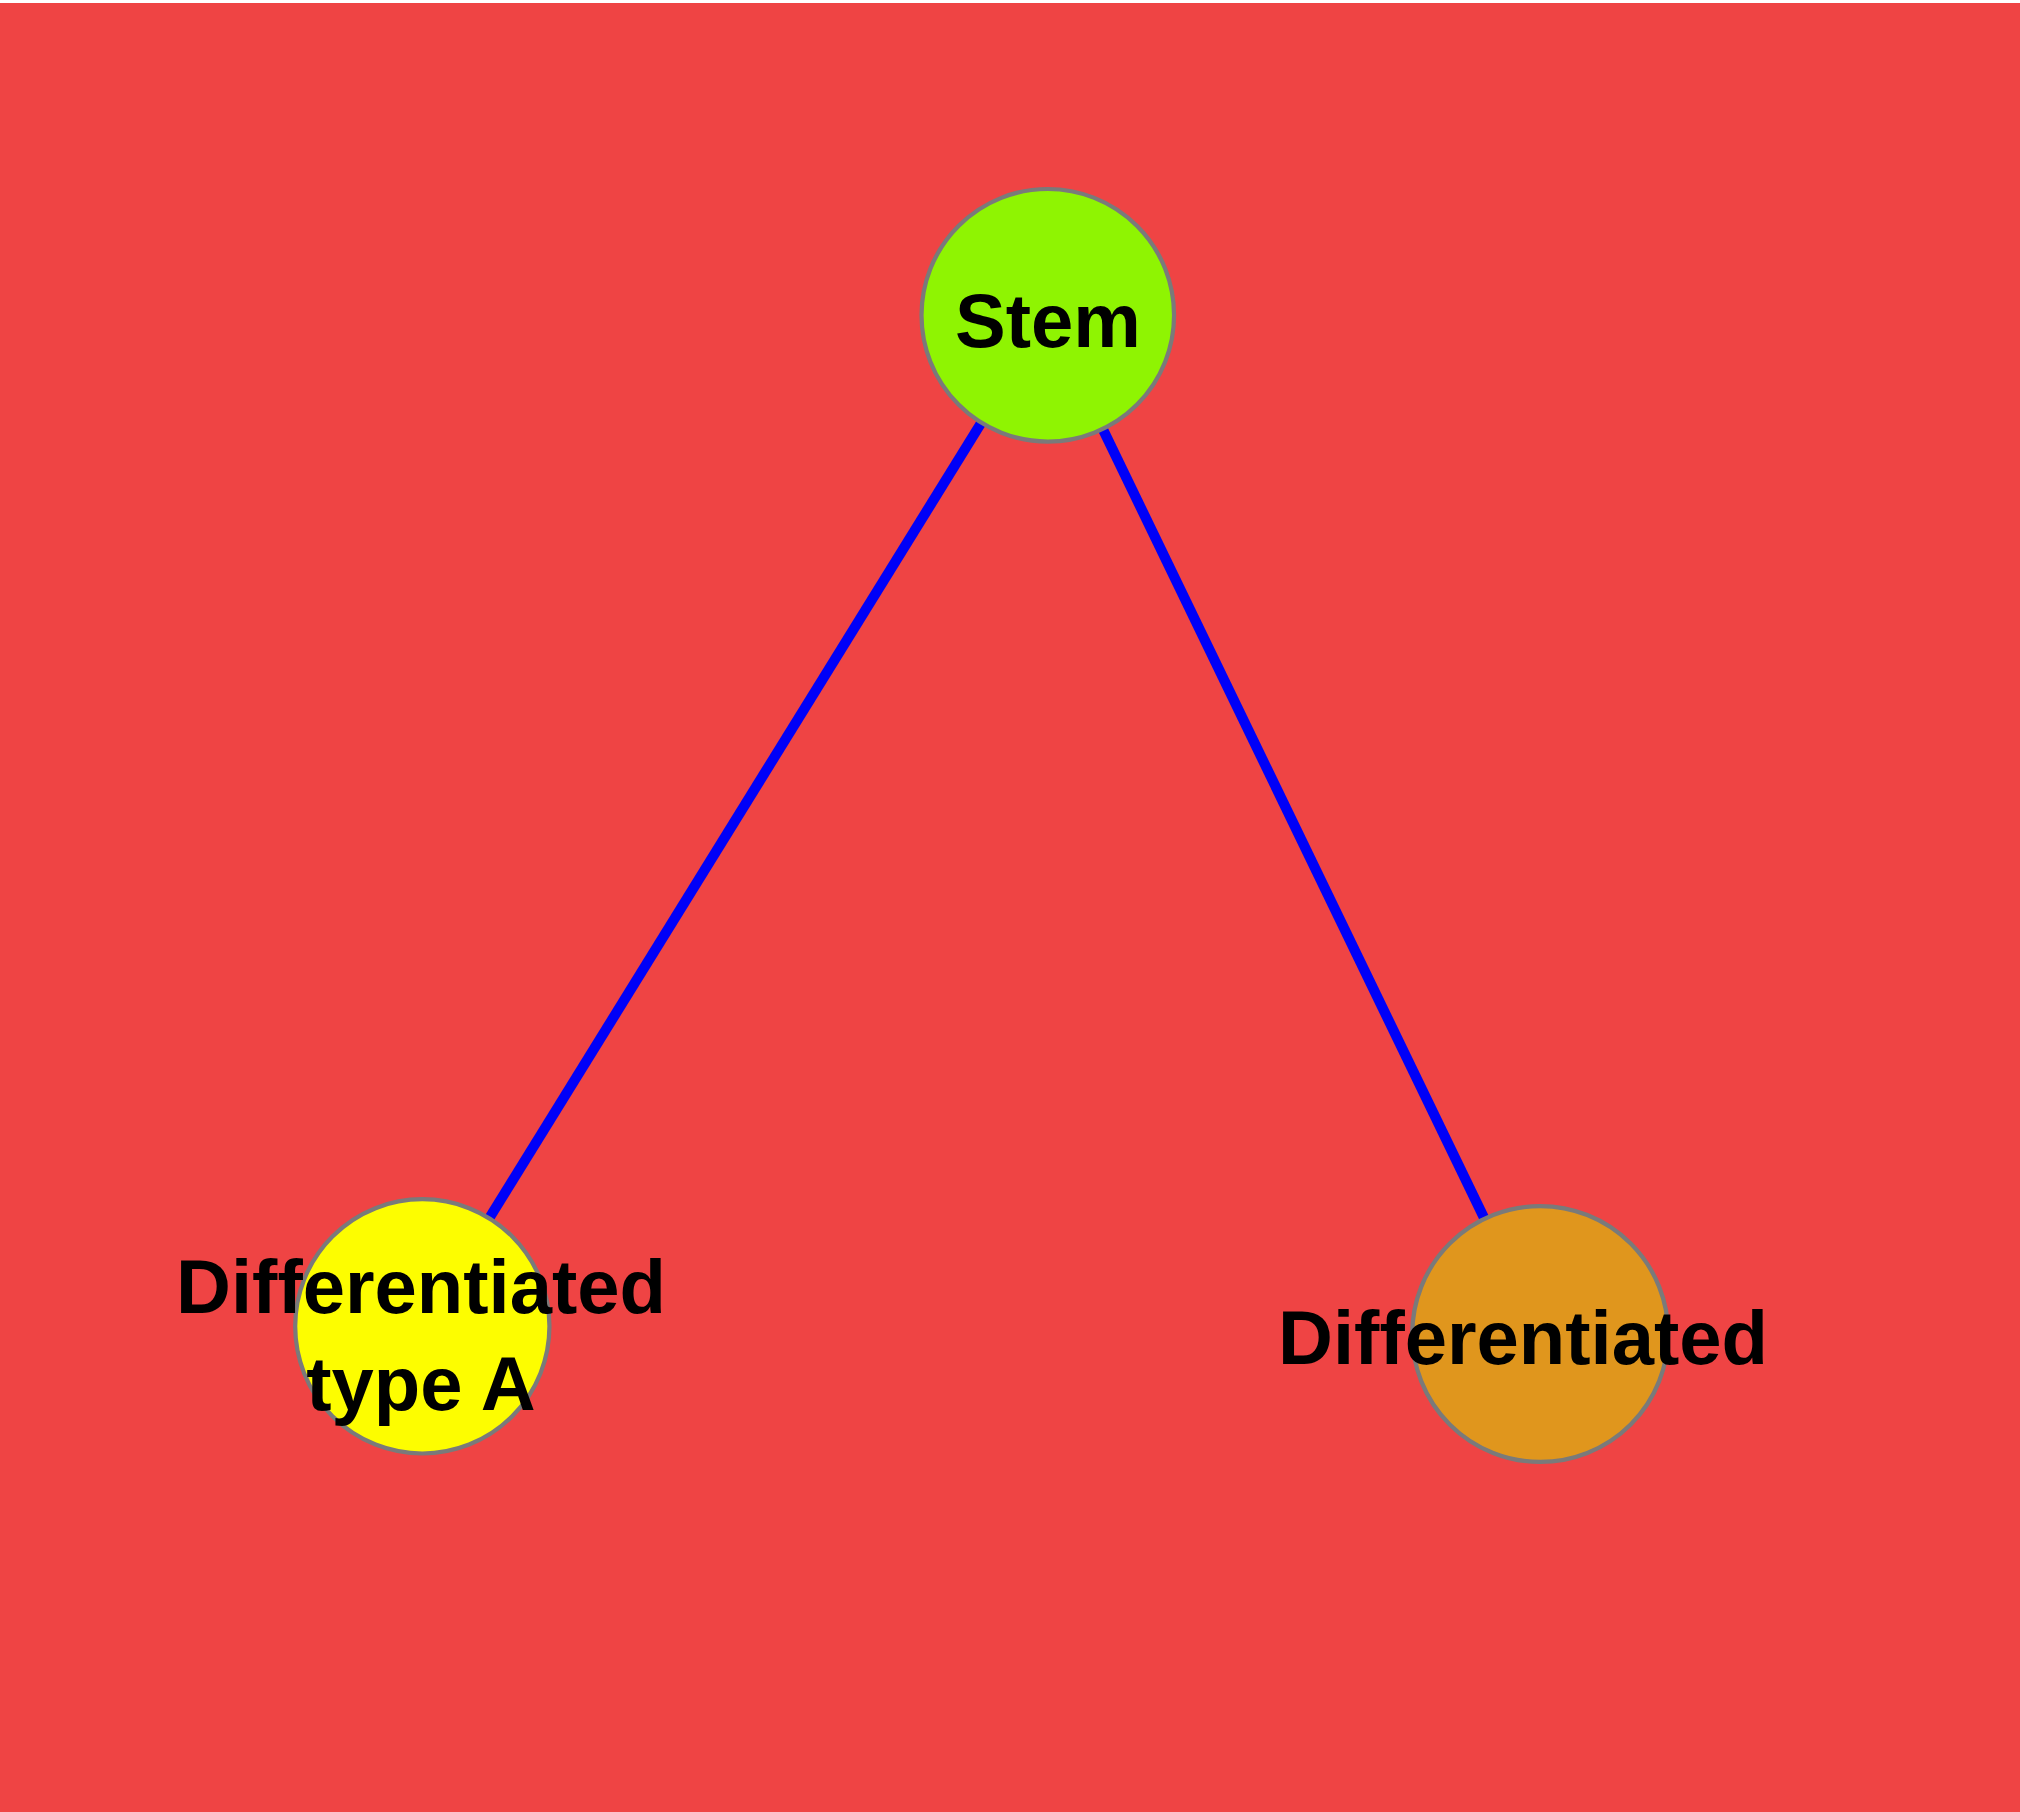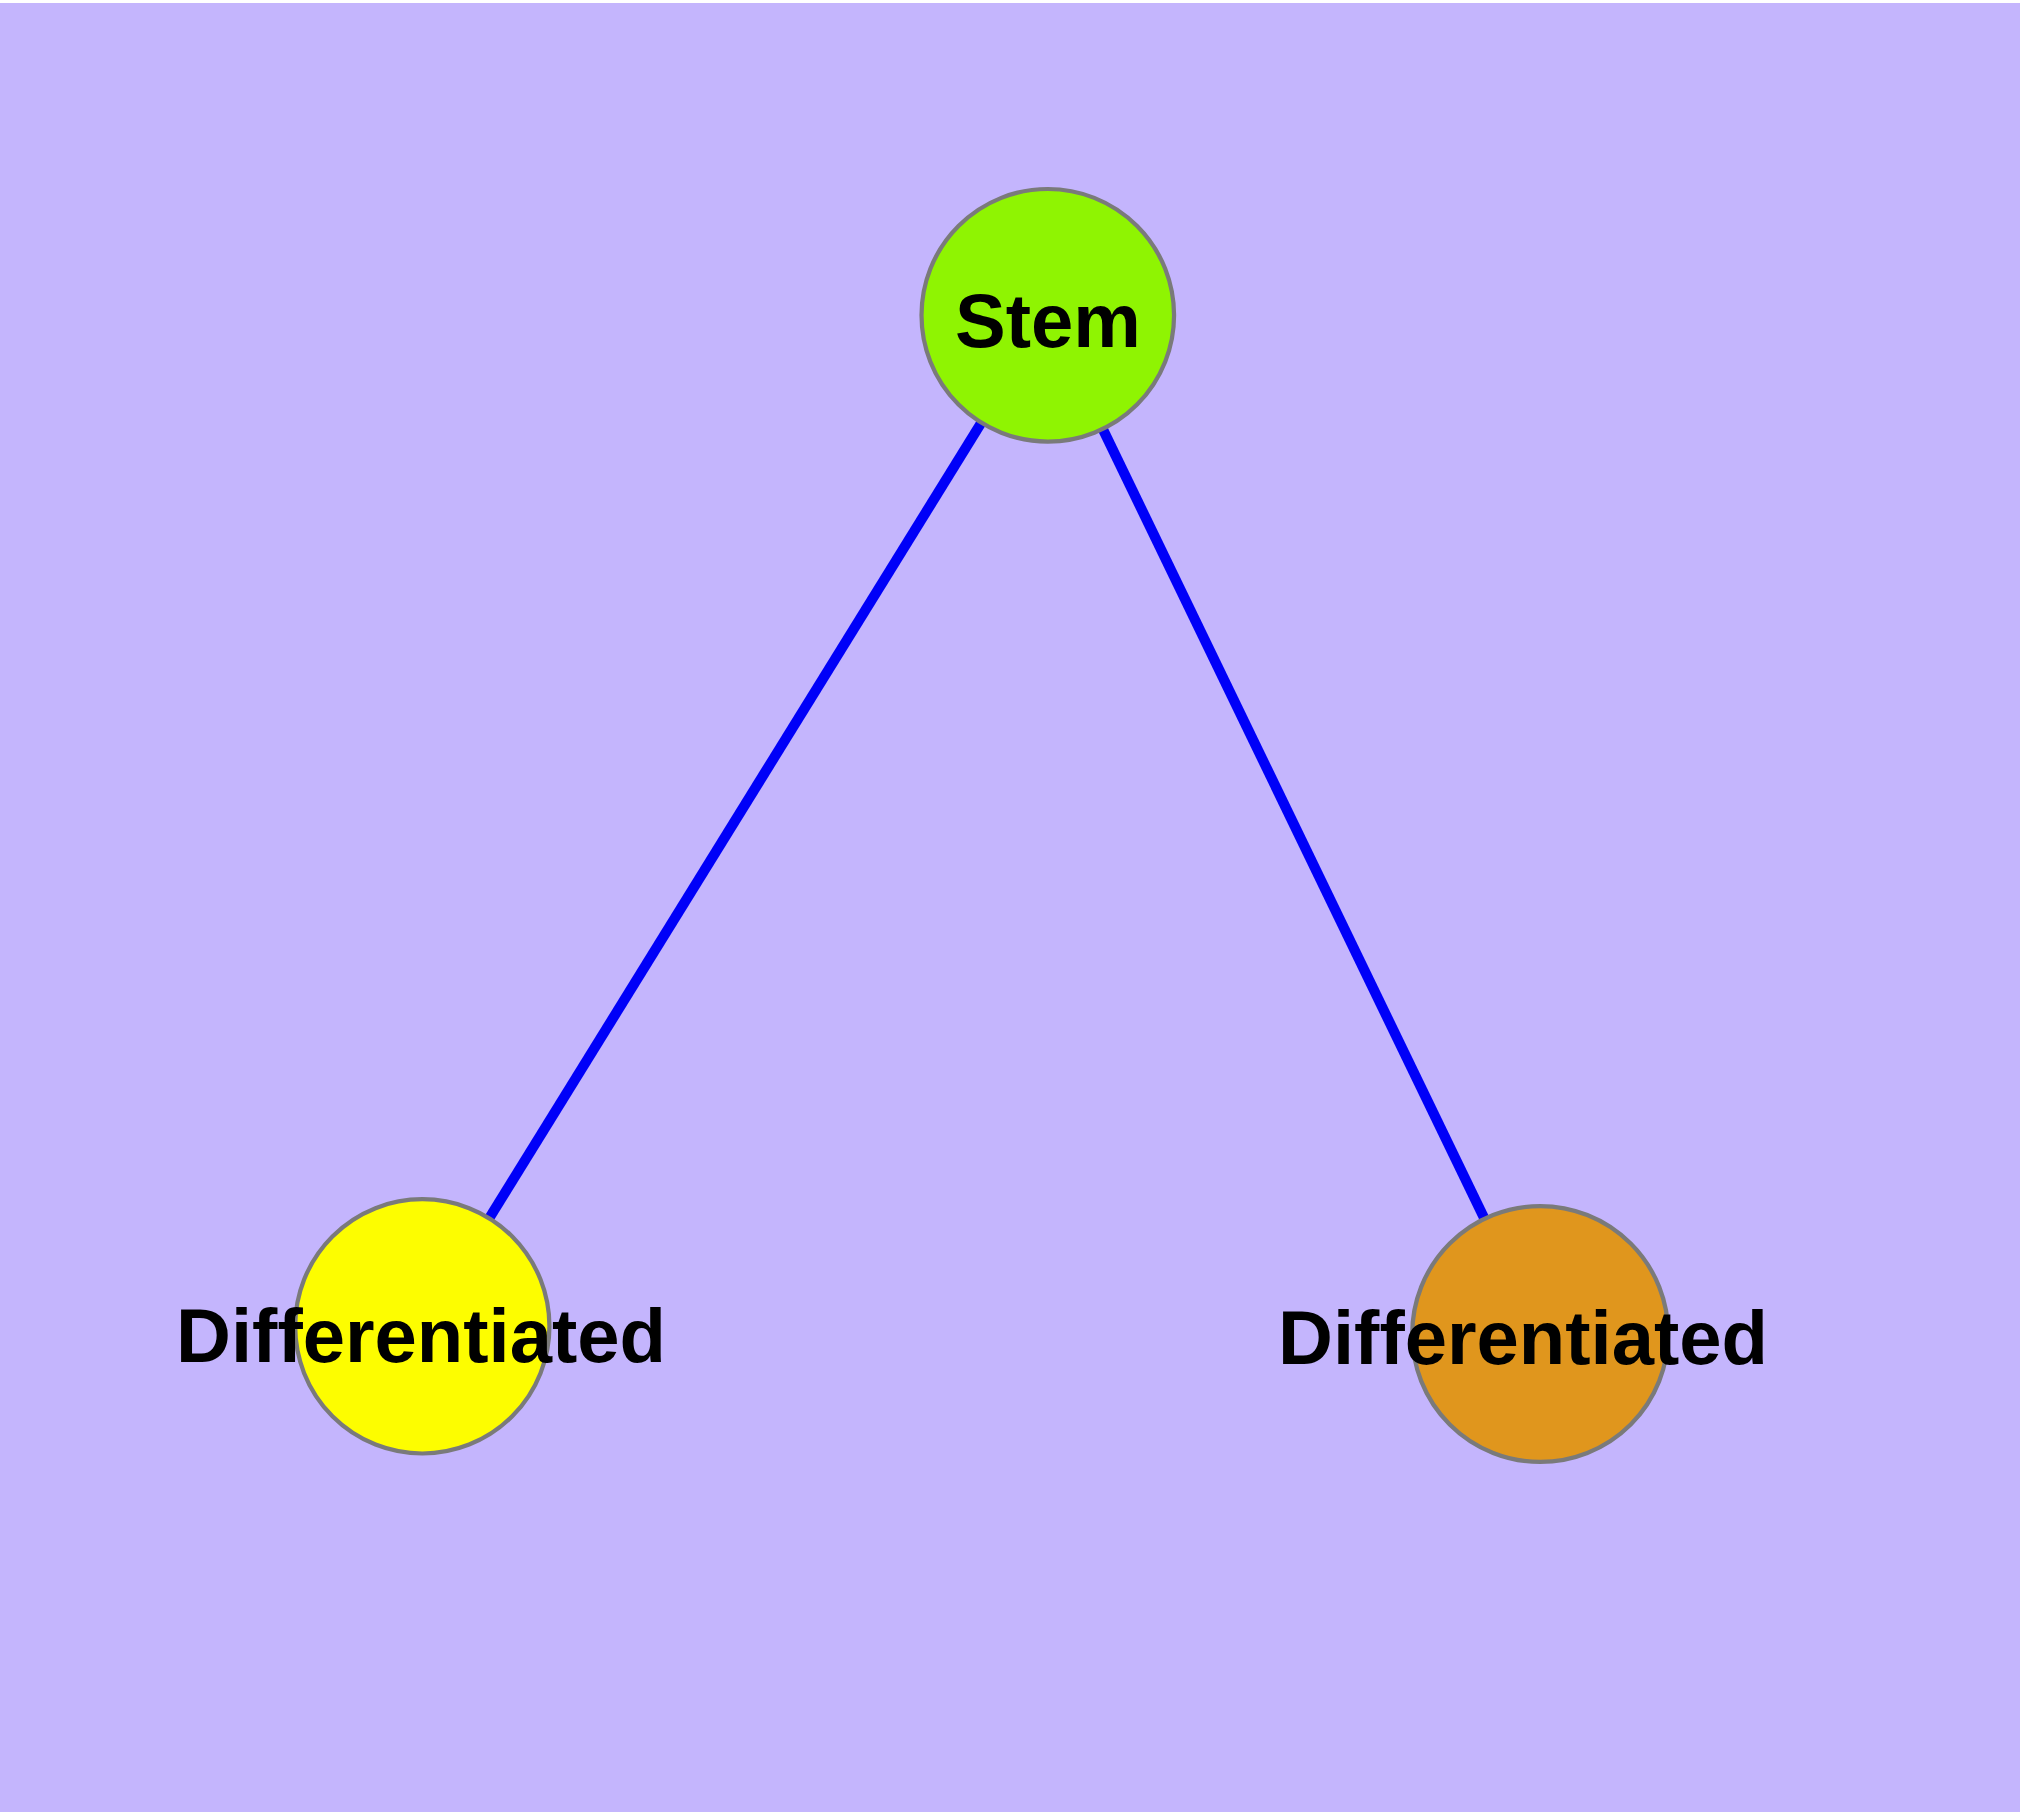--- a/index.html
+++ b/index.html
@@ -37,36 +37,37 @@
     white-space: nowrap;
     color: #000000;
   }
   #label-stem { left: 1048px; top: 320px; }
   #label-a    { left: 421px;  top: 1335px; }
   #label-b    { left: 1523px; top: 1337px; }
 </style>
 </head>
 <body>
 
-<div id="canvas" style="background: #c4b5fd;">
+<div id="canvas" style="background: #ef4444;">
 
   <svg id="graph-svg" width="2021" height="1812" viewBox="0 0 2384 2138">
 
     <line x1="1236" y1="372" x2="498" y2="1565" stroke-width="12" stroke="#0000f8"></line>
     <line x1="1236" y1="372" x2="1817" y2="1574" stroke-width="12" stroke="#0000f8"></line>
 
     <circle cx="1236" cy="372" r="149" stroke-width="5" fill="#8ff402" stroke="#7a7a7a"></circle>
     <circle cx="498" cy="1565" r="150" stroke-width="5" fill="#fdfd00" stroke="#7a7a7a"></circle>
     <circle cx="1817" cy="1574" r="151" stroke-width="5" fill="#e0961d" stroke="#7a7a7a"></circle>
   </svg>
 
   <div class="node-label" id="label-stem" style="color: rgb(0, 0, 0);">Stem</div>
 
   <div class="node-label" id="label-a" style="color: rgb(0, 0, 0);">
     <span>Differentiated</span><br>
+    <span>type A</span>
   </div>
 
   <div class="node-label" id="label-b" style="color: rgb(0, 0, 0);">
     <span>Differentiated</span><br>
   </div>
 
   <div class="top-edge"></div>
 
 </div>
 

